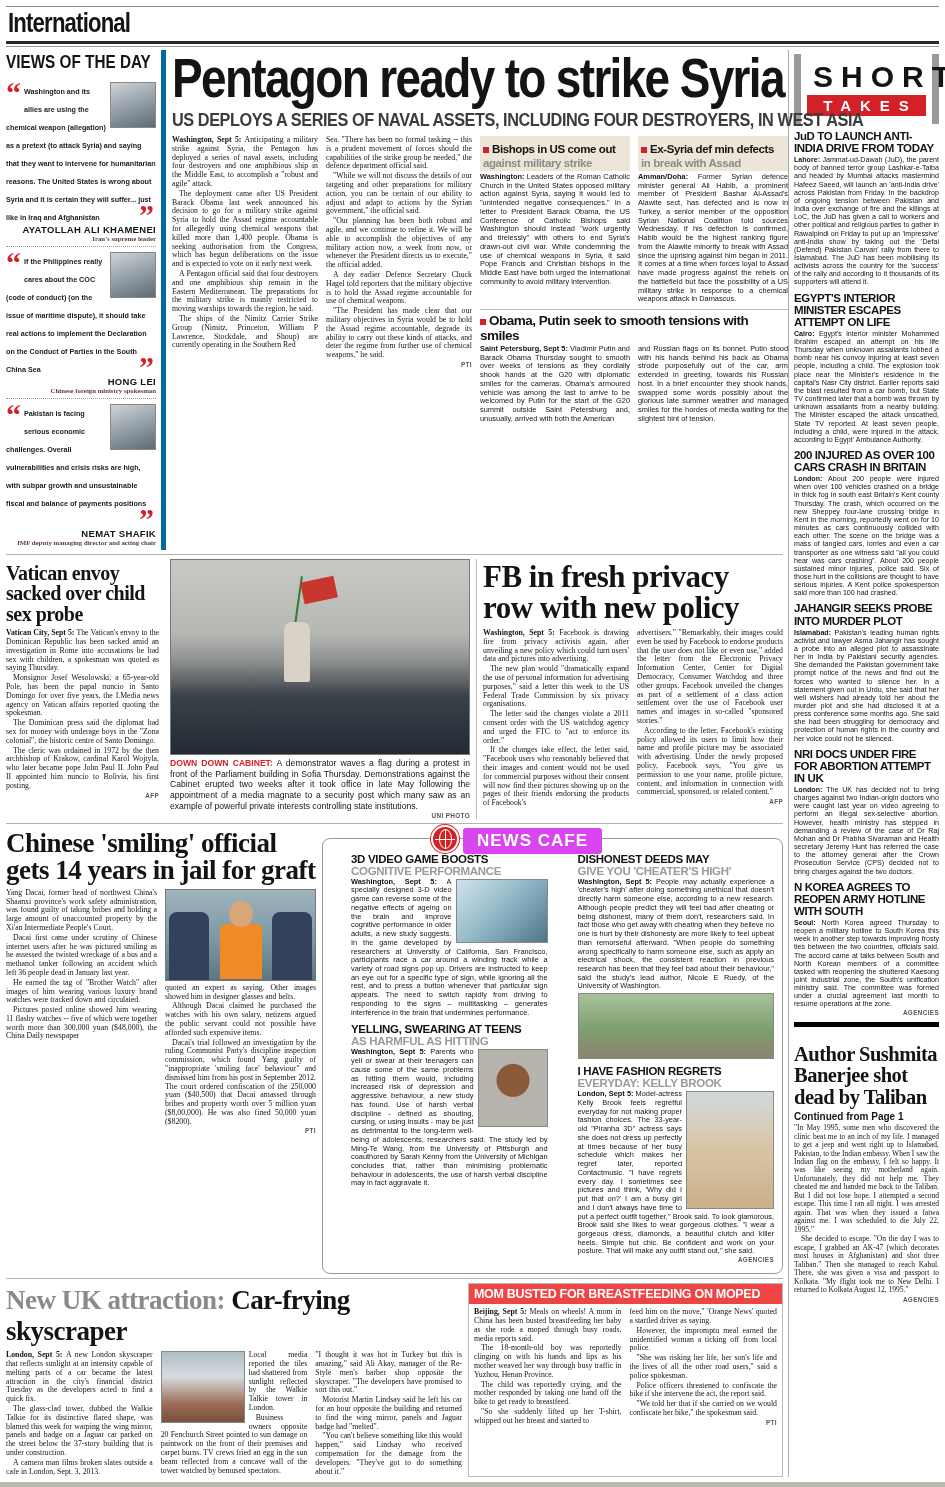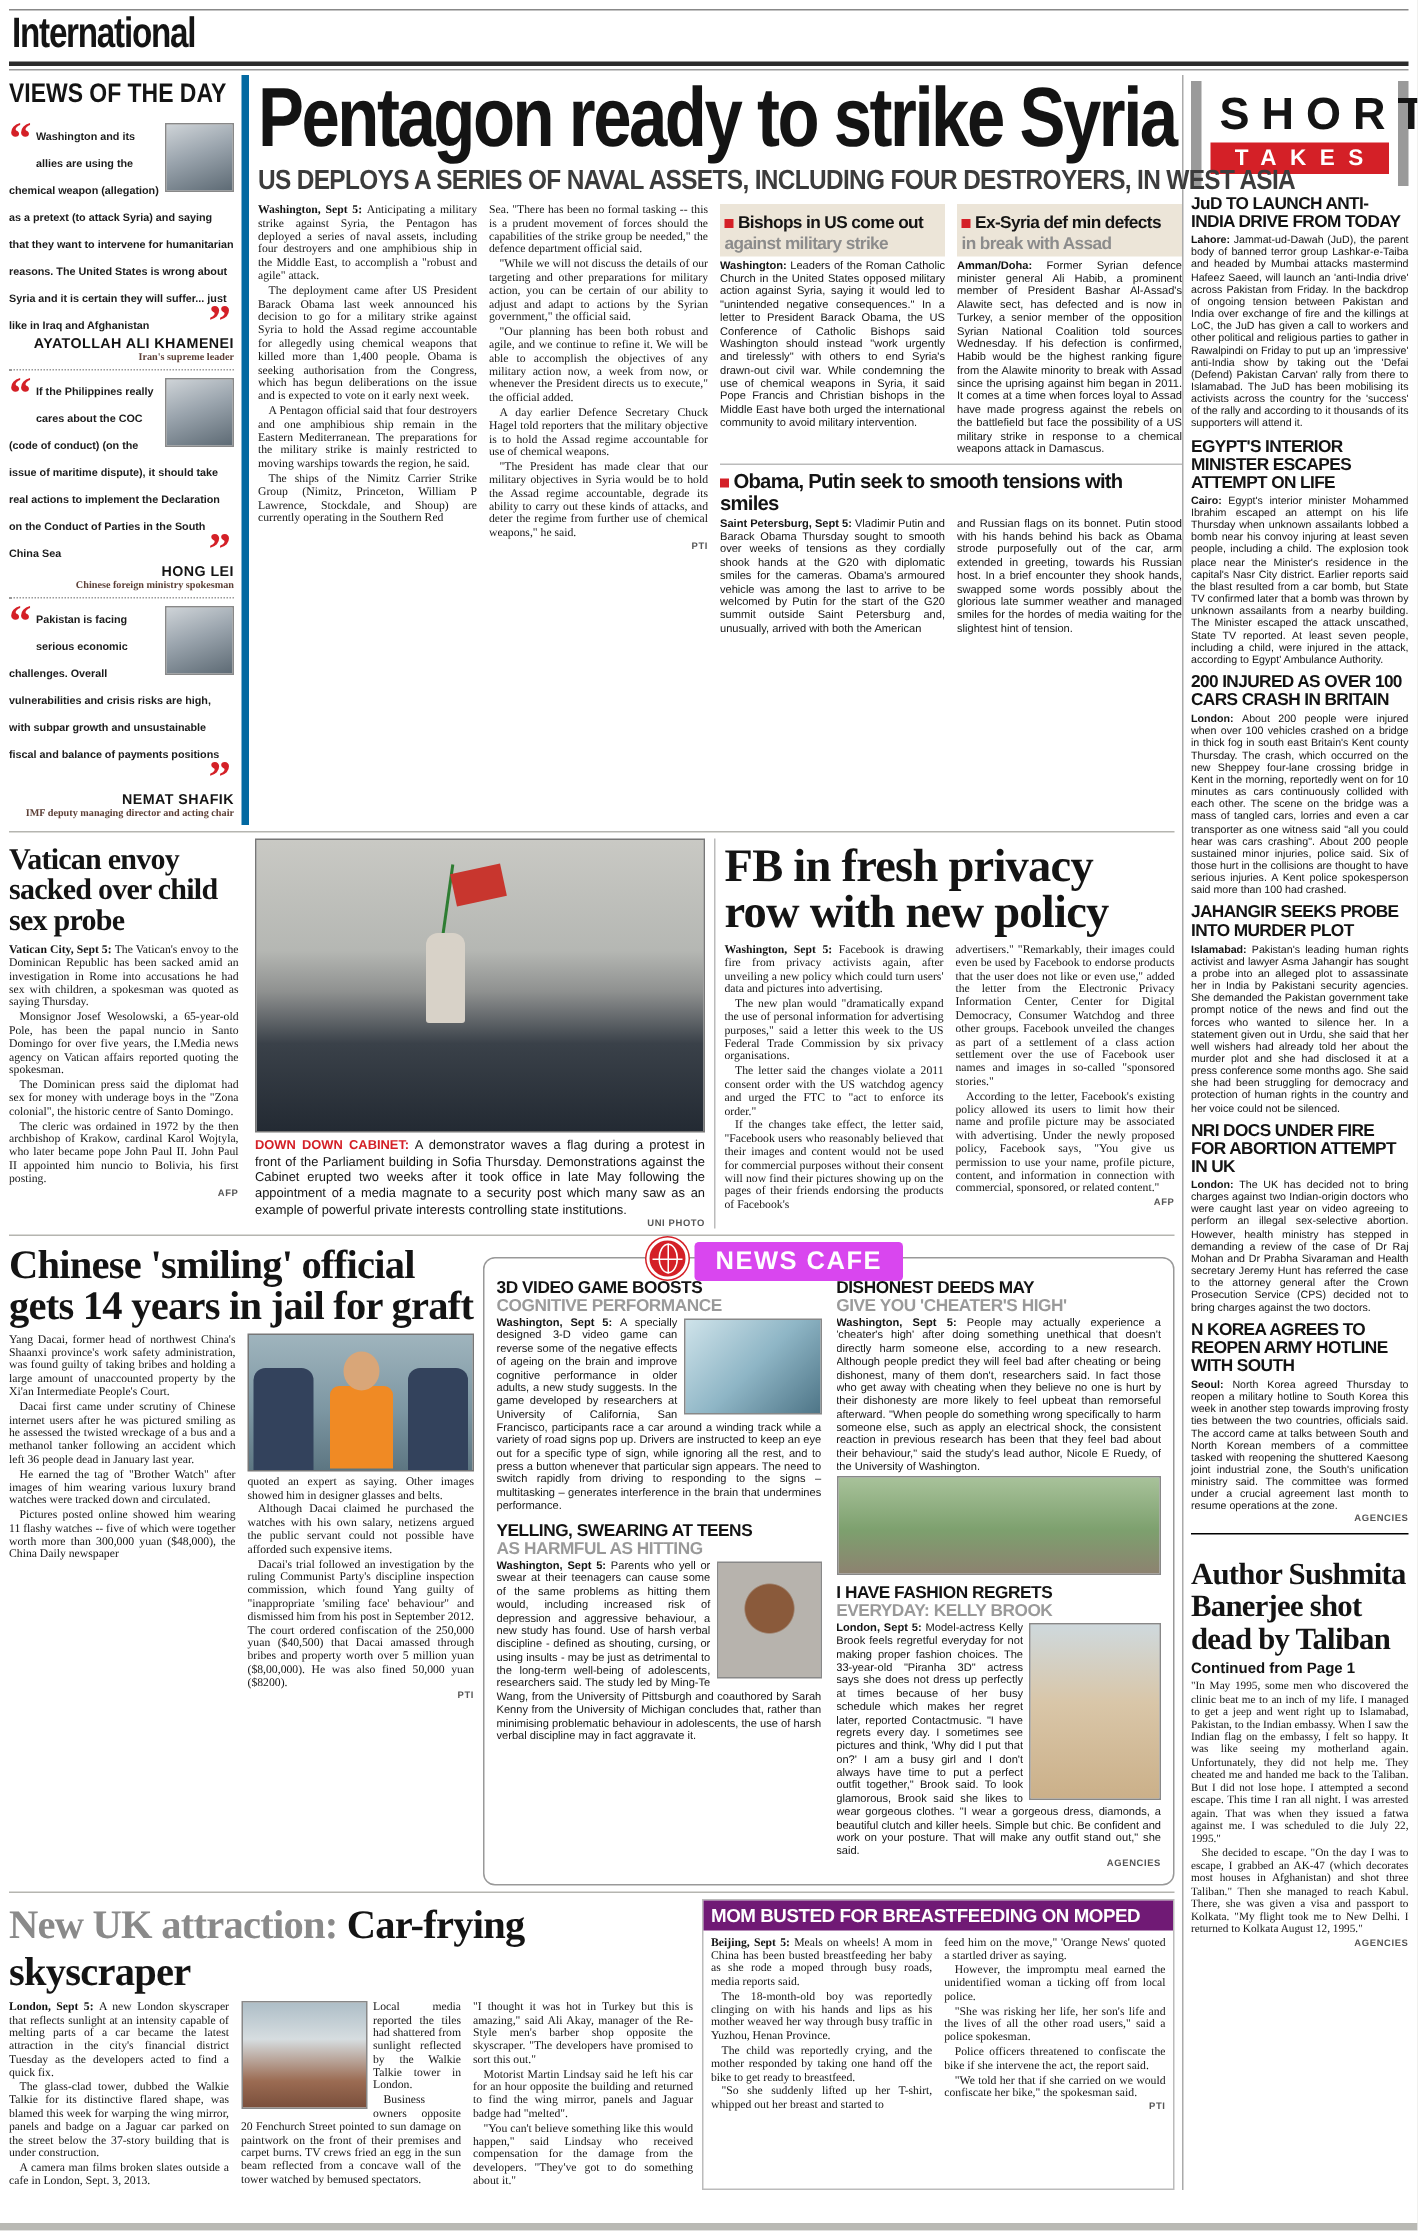--- a/index.html
+++ b/index.html
@@ -103,55 +103,55 @@
               font-weight:bold; font-size:17px; letter-spacing:1px; padding:3px 14px; border-radius:3px; }
   .globe { position:absolute; top:-14px; left:108px; width:28px; height:28px; background:#d42027; border-radius:50%; border:2px solid #fff;
            box-shadow:0 0 0 1px #d42027; overflow:hidden; }
   .globe::before { content:""; position:absolute; left:50%; top:2px; bottom:2px; width:1px; background:#fff; }
   .globe::after { content:""; position:absolute; top:50%; left:2px; right:2px; height:1px; background:#fff; }
   .globe .meridian { position:absolute; left:25%; top:2px; bottom:2px; width:55%; border:1px solid #fff; border-radius:50%; }
   .cafe-cols { display:flex; gap:10px; }
   .cafe-col { flex:1; min-width:0; }
   .cafe-h1 { font-family:"Liberation Sans",sans-serif; font-weight:bold; font-size:11.5px; letter-spacing:-0.3px; }
   .cafe-h2 { font-family:"Liberation Sans",sans-serif; font-weight:bold; font-size:11.5px; color:#9a9a9a; letter-spacing:-0.3px; }
-  .cafe-item { margin-bottom:6px; overflow:hidden; }
+  .cafe-item { margin-bottom:6px; overflow:hidden;margin-left:20px; }
   .cafe-item p { font-family:"Liberation Sans",sans-serif; font-size:7.4px; line-height:1.18; text-align:justify; margin-top:1px; }
   .ph { border:1px solid #888; }
   .ph-game { float:right; width:92px; height:64px; margin:2px 0 2px 4px;
      background:linear-gradient(135deg,#cfe3ea 0%,#8fb6c6 50%,#4e7587 100%); }
   .ph-shout { float:right; width:70px; height:78px; margin:2px 0 2px 4px;
      background:radial-gradient(circle at 50% 40%,#8a5a3b 0 28%,#b7b3ad 30% 100%); }
   .ph-couple { width:100%; height:66px; margin-top:2px;
      background:linear-gradient(to bottom,#a8c29a 0%,#7da06e 55%,#8d8270 100%); }
   .ph-kelly { float:right; width:88px; height:118px; margin:2px 0 2px 4px;
      background:linear-gradient(to bottom,#cfd9dd 0%,#d9c6a8 45%,#cbb089 100%); }
 
   
   .uk { width:462px; padding-right:6px; }
   .uk-head { font-family:"Liberation Serif",serif; font-weight:bold; font-size:27px; letter-spacing:-0.5px; margin:2px 0 4px 0; }
   .uk-head .gray { color:#8a8a8a; }
   .threecol { display:flex; gap:8px; }
   .threecol > div { flex:1; min-width:0; }
   .ph-walkie { float:left; width:84px; height:72px; margin:0 4px 2px 0;
      background:linear-gradient(to bottom,#aebec7 0%,#d6dde0 35%,#9b6b52 75%,#7a4f3c 100%); }
   .mom { flex:1; border:1px solid #bbb; }
-  .mom-head { background:#701a75; color:#fff; font-family:"Liberation Sans",sans-serif; font-weight:bold;
+  .mom-head { background:#ef4444; color:#fff; font-family:"Liberation Sans",sans-serif; font-weight:bold;
               font-size:12.5px; letter-spacing:-0.3px; padding:3px 5px; }
   .mom-body { padding:4px 5px; }
 
   
   .st-logo { border-left:7px solid #9a9a9a; border-right:7px solid #9a9a9a; padding:8px 6px; margin:4px 0 6px 0; }
   .st-word1 { font-family:"Liberation Sans",sans-serif; font-weight:bold; font-size:30px; letter-spacing:8px;
               text-align:center; line-height:1; padding-left:6px; }
   .st-word2 { background:#d42027; color:#fff; font-family:"Liberation Sans",sans-serif; font-weight:bold;
               font-size:15px; letter-spacing:9px; text-align:center; padding:2px 0 2px 8px; margin-top:3px; }
   .st-item h3 { font-family:"Liberation Sans",sans-serif; font-weight:bold; font-size:11.5px; line-height:1.05;
                 letter-spacing:-0.4px; margin:5px 0 2px 0; }
   .st-item p { font-family:"Liberation Sans",sans-serif; font-size:7.1px; line-height:1.15; text-align:justify; }
-  .author-story { border-top:1px solid #000000; margin-top:6px; padding-top:17px; }
+  .author-story { border-top:5px solid #000000; margin-top:6px; padding-top:17px; }
   .author-head { font-family:"Liberation Serif",serif; font-weight:bold; font-size:20.5px; line-height:1.05; letter-spacing:-0.5px; }
   .contd { font-family:"Liberation Sans",sans-serif; font-weight:bold; font-size:10px; margin:3px 0 2px 0; }
   .author-story .para { font-size:7.5px; }
 
   b { font-family:inherit; }
 </style>
 </head>
 <body>
 
 <div class="page">

